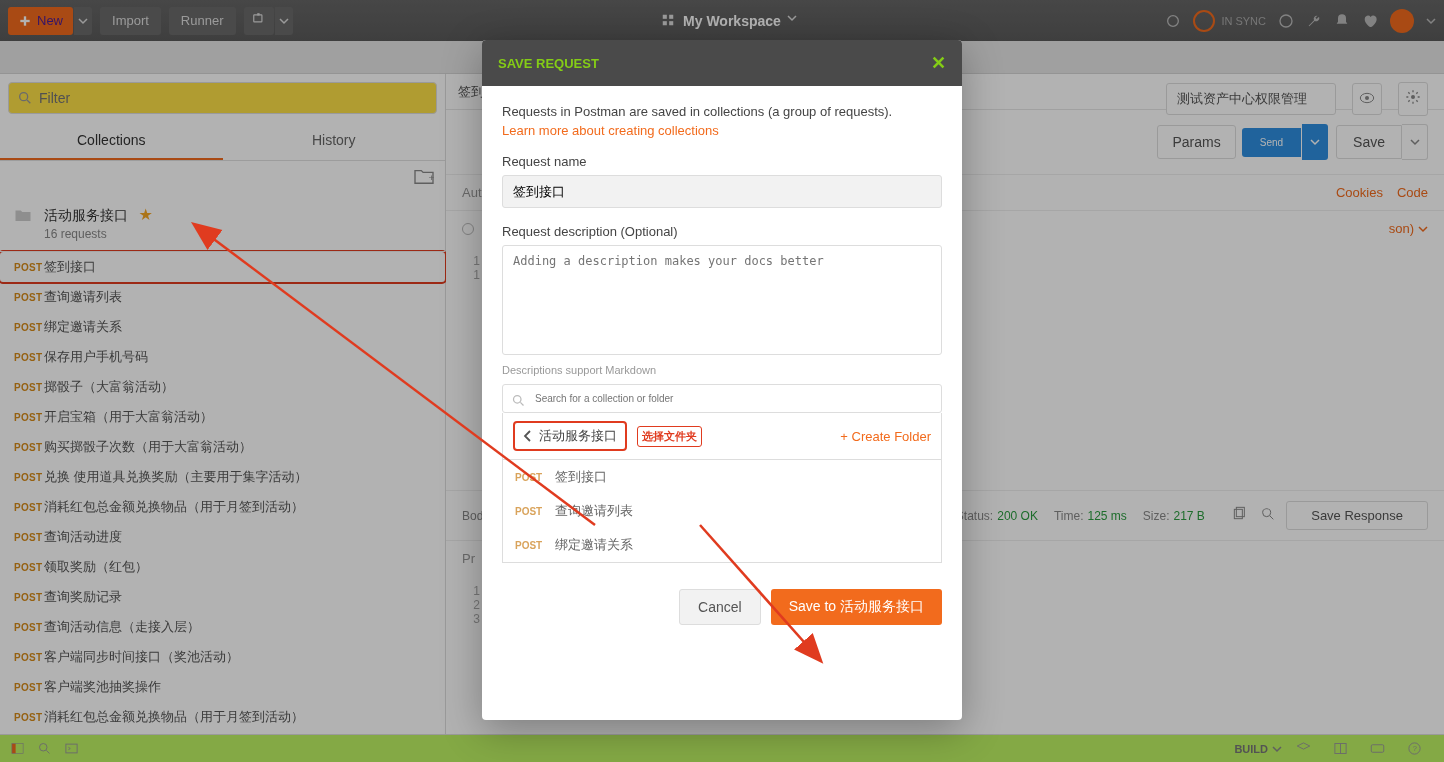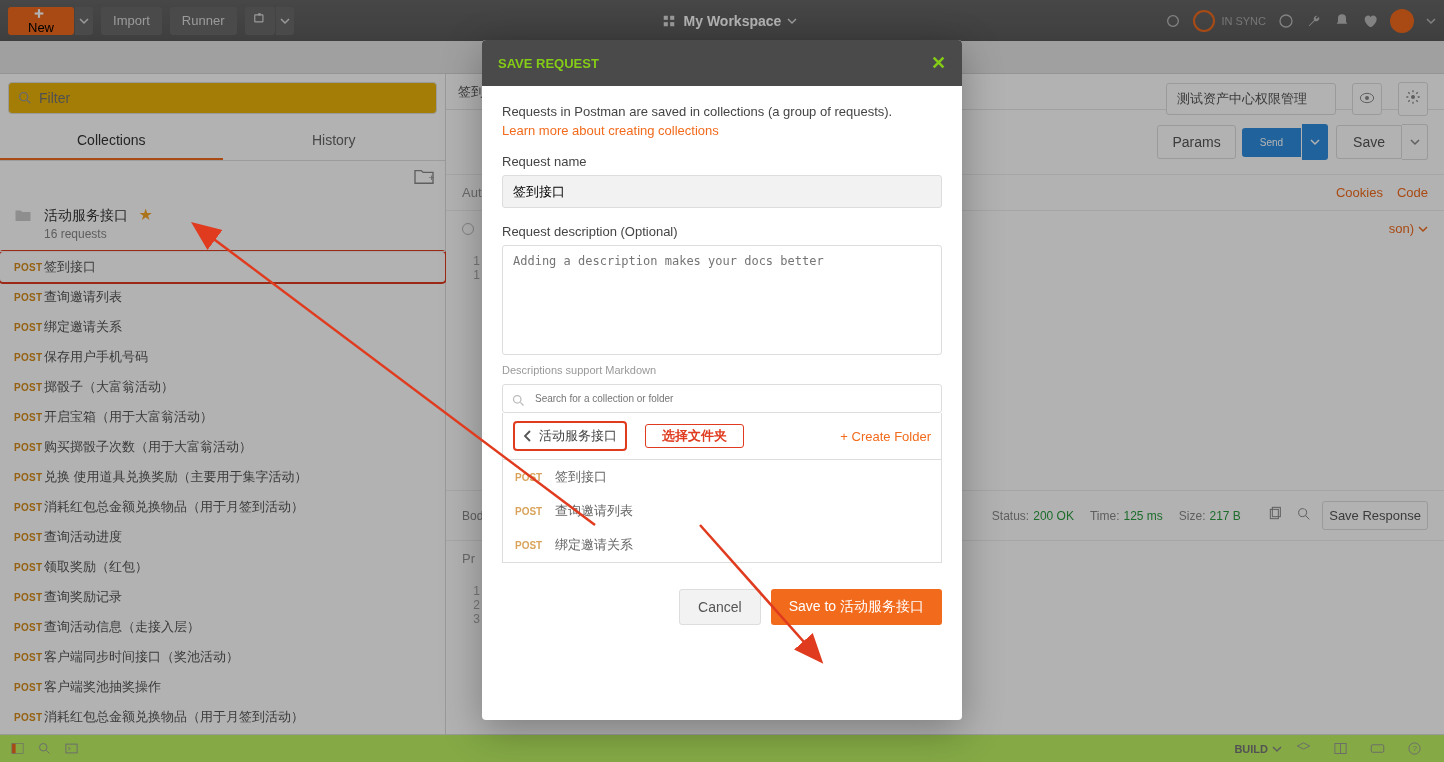--- a/index.html
+++ b/index.html
@@ -1,38 +1,38 @@
 <!DOCTYPE html>
 <html><head>
 <meta charset="utf-8">
 <style>
   * { box-sizing: border-box; margin: 0; padding: 0; font-family: -apple-system, BlinkMacSystemFont, "Helvetica Neue", Arial, sans-serif; }
   body { width: 1444px; height: 762px; background: #f7f7f7; overflow: hidden; position: relative; }
 
   
   .topbar { height: 41px; background: linear-gradient(#666,#5a5a5a); display: flex; align-items: center; padding: 0 8px; color: #ddd; font-size: 12px; }
-  .btn-orange { background: #f26b1d; color:#000000; border:none; height:28px; padding:0 20px; display:flex; align-items:center; border-radius:3px; font-size:13px; cursor:pointer;flex-direction:column; }
+  .btn-orange { background: #f26b1d; color:#4c1d95; border:none; height:28px; padding:0 10px; display:flex; align-items:center; border-radius:3px; font-size:13px; cursor:pointer; }
   .btn-orange svg { margin-right:5px; }
   .btn-gray { background:#6b6b6b; color:#ddd; border:none; height:28px; padding:0 12px; border-radius:3px; margin-left:8px; font-size:13px; cursor:pointer; }
   .dd-caret { width:18px; height:28px; background:#6b6b6b; margin-left:1px; border-radius:0 3px 3px 0; display:flex;align-items:center;justify-content:center;}
-  .top-center { flex:1; text-align:center; color:#fff; font-weight:600; font-size:14px; display:flex; align-items:center; justify-content:center; }
+  .top-center { flex:1; text-align:center; color:#fff; font-weight:600; font-size:14px; display:flex; justify-content:center; }
   .top-right { display:flex; align-items:center; gap:12px; color:#aaa; }
   .top-right .sync-badge { display:flex; align-items:center; gap:6px; }
   .top-right .sync-ring { width:22px; height:22px; border-radius:50%; border:2px solid #f26b1d; }
   .top-right svg.ico { width:16px; height:16px; fill:#bbb; }
   .avatar-circle { width:24px; height:24px; border-radius:50%; background:#f26b1d; }
 
   
   .tabbar { height:33px; background:#e6e6e6; border-bottom:1px solid #d5d5d5; display:flex; align-items:center; }
 
   
   .main { display:flex; height:calc(100% - 41px - 33px - 28px); }
   .sidebar { width:446px; border-right:1px solid #ddd; background:#fff; display:flex; flex-direction:column; }
   .filter-wrap { padding:8px; }
-  .filter-input { width:100%; height:32px; border:1px solid #ddd; border-radius:4px; padding:0 10px 0 30px; font-size:14px; color:#555; background:#eab308; }
+  .filter-input { width:100%; height:32px; border:1px solid #ddd; border-radius:4px; padding:0 10px 0 30px; font-size:14px; color:#555; background:#fde047; }
   .filter-rel { position:relative; }
   .filter-rel svg { position:absolute; left:9px; top:8px; width:16px;height:16px; fill:#999; }
 
   .side-tabs { display:flex; border-bottom:1px solid #e0e0e0; }
   .side-tab { flex:1; text-align:center; padding:10px 0; font-size:14px; color:#666; cursor:pointer; }
   .side-tab.active { color:#333; border-bottom:2px solid #f26b1d; font-weight:500; }
   .new-folder-row { display:flex; justify-content:flex-end; padding:6px 10px; }
   .new-folder-row svg { width:22px;height:18px; fill:#888; }
 
   .collection-header { padding:10px 12px 10px 44px; position:relative; border-bottom:1px solid #f0f0f0; }
@@ -59,21 +59,21 @@
 
   .subnav { display:flex; padding:10px 16px; font-size:13px; color:#999; border-bottom:1px solid #eee; align-items:center; }
   .subnav .sp { flex:1; }
   .subnav .link { color:#f26b1d; cursor:pointer; margin-left:14px; }
   .body-dd { color:#f26b1d; }
 
   .resp-bar { display:flex; padding:10px 16px; font-size:12px; color:#888; border-top:1px solid #eee; border-bottom:1px solid #eee; align-items:center; margin-top:200px;}
   .resp-bar .sp { flex:1; }
   .resp-bar .v1 { color:#2b9c3f; margin-left:4px; margin-right:16px; }
   .resp-bar .v2 { color:#2b9c3f; margin-left:4px; margin-right:16px; }
-  .save-resp { border:1px solid #ddd; background:#fff; padding:6px 6px; border-radius:3px; color:#555; font-size:13px; margin-left:10px;}
+  .save-resp { border:1px solid #ddd; background:#fff; padding:6px 24px; border-radius:3px; color:#555; font-size:13px; margin-left:10px;}
   .resp-icons svg { width:16px;height:16px; fill:#888; margin-left:10px; }
   .lines { padding:8px 20px; font-family:Menlo,monospace; font-size:12px; color:#888; }
   .lines .ln { width:14px; display:inline-block; text-align:right; margin-right:10px; color:#aaa;}
 
   .env-select { position:absolute; right:16px; top:8px; display:flex; align-items:center; gap:16px; }
   .env-select .sel { border:1px solid #ddd; border-radius:3px; padding:6px 28px 6px 10px; font-size:13px; color:#555; background:#fff; }
   .env-select .eye, .env-select .gear { border:1px solid #ddd; border-radius:3px; padding:6px; background:#fff; }
 
   
   .overlay { position:absolute; inset:0; background:rgba(0,0,0,.30); display:flex; justify-content:center; }
@@ -86,21 +86,21 @@
   .m-input { width:100%; border:1px solid #ddd; background:#f2f2f2; padding:8px 10px; font-size:13px; border-radius:3px; }
   .m-textarea { width:100%; border:1px solid #ddd; padding:8px 10px; font-size:12px; border-radius:3px; height:110px; font-family:Menlo,monospace; color:#888; resize:none;}
   .m-hint { font-size:11px; color:#999; margin-top:6px; }
   .folder-search { position:relative; margin-top:8px; }
   .folder-search input { width:100%; border:1px solid #ddd; padding:8px 10px 8px 32px; font-size:10px; border-radius:3px; }
   .folder-search svg { position:absolute; left:9px; top:9px; width:15px;height:15px; fill:#bbb; }
   .crumb-row { display:flex; align-items:center; border:1px solid #ddd; border-top:none; padding:8px 10px; font-size:13px; }
   .crumb-row .back { border:2px solid #e03b1f; border-radius:4px; padding:4px 8px; display:flex; align-items:center; gap:6px; cursor:pointer; }
   .crumb-row .sp { flex:1; }
   .crumb-row .create { color:#f26b1d; cursor:pointer; font-size:13px; }
-  .anno { color:#e03b1f; font-weight:700; margin-left:18px; border:1px solid #e03b1f; padding:2px 16px; border-radius:3px; font-size:13px;}
+  .anno { color:#e03b1f; font-weight:700; margin-left:10px; border:1px solid #e03b1f; padding:2px 4px; border-radius:3px; font-size:11px;}
   .folder-list { border:1px solid #ddd; border-top:none; max-height:110px; overflow:auto; }
   .folder-list .itm { display:flex; align-items:center; padding:8px 12px; font-size:13px; color:#666; gap:10px; }
   .folder-list .itm .m { color:#d9a35b; font-size:10px; font-weight:700; width:30px;}
   .modal-foot { padding:16px 20px 20px; display:flex; justify-content:flex-end; gap:10px; }
   .btn-cancel { border:1px solid #ddd; background:#f2f2f2; padding:9px 18px; border-radius:3px; font-size:14px; color:#555; }
   .btn-save { background:#f26b1d; color:#fff; border:none; padding:9px 18px; border-radius:3px; font-size:14px; }
 
   
   .statusbar { position:absolute; bottom:0; left:0; right:0; height:28px; background:#bef264; border-top:1px solid #ddd; display:flex; align-items:center; padding:0 10px; font-size:11px; color:#777;}
   .statusbar .sp {flex:1;}

